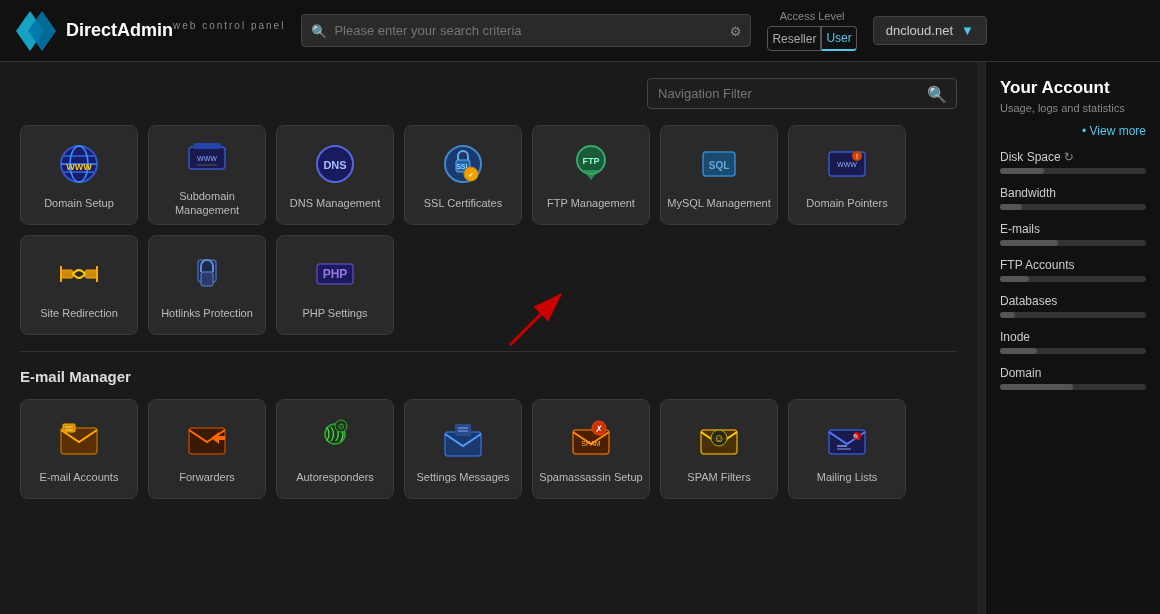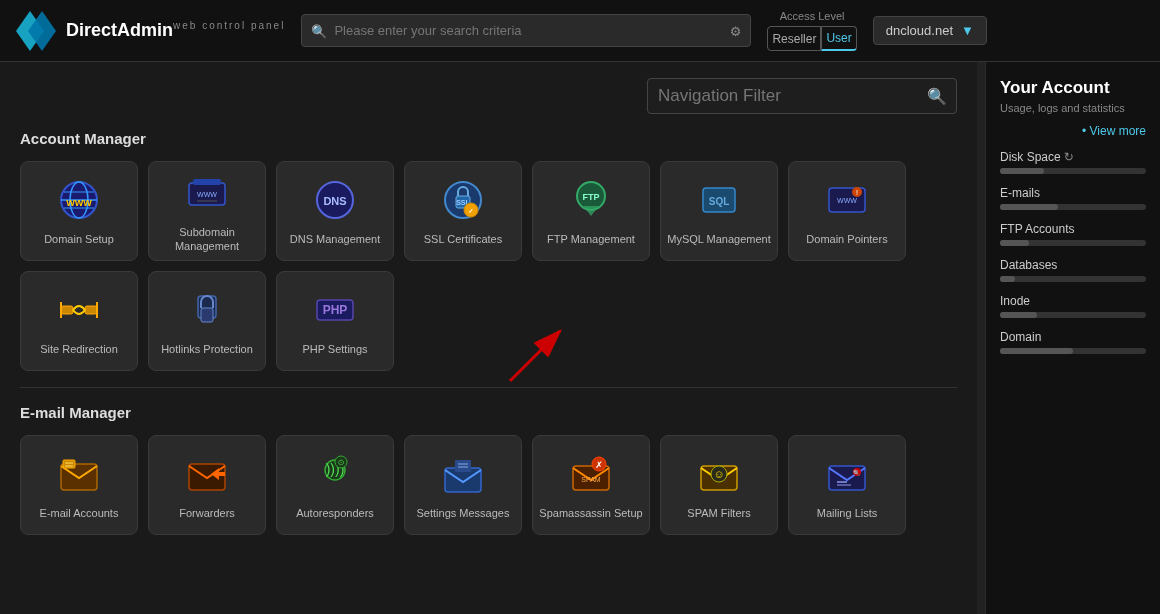--- a/index.html
+++ b/index.html
@@ -151,21 +151,21 @@
       position: relative;
       width: 310px;
     }
     .nav-filter input {
       width: 100%;
       background: #1e1e1e;
       border: 1px solid #444;
       border-radius: 4px;
       color: #ccc;
       padding: 7px 32px 7px 10px;
-      font-size: 17px;
+      font-size: 13px;
       outline: none;
     }
     .nav-filter-icon {
       position: absolute;
       right: 10px;
       top: 50%;
       transform: translateY(-50%);
       color: #888;
     }
 
@@ -319,21 +319,20 @@
   <div class="content-area">
 
     <div class="nav-filter-row">
       <div class="nav-filter">
         <input type="text" placeholder="Navigation Filter" style="">
         <span class="nav-filter-icon">🔍</span>
       </div>
     </div>
 
     <div>
-      <div class="section-title">Account Manager</div>
 
       <div class="icon-grid" style="position:relative;">
 
         <div class="icon-card">
           <div class="icon-img">
             <svg width="44" height="44" viewBox="0 0 44 44">
               <circle cx="22" cy="22" r="18" fill="#1a1a6e" stroke="#3355cc" stroke-width="2"></circle>
               <ellipse cx="22" cy="22" rx="9" ry="18" fill="none" stroke="#3399ff" stroke-width="1.5"></ellipse>
               <line x1="4" y1="22" x2="40" y2="22" stroke="#3399ff" stroke-width="1.5"></line>
               <line x1="7" y1="14" x2="37" y2="14" stroke="#3399ff" stroke-width="1"></line>
@@ -572,20 +571,28 @@
     <div class="stat-item">
       <div class="stat-label">
         <span>Disk Space</span>
         <span style="color:#888; cursor:pointer;">↻</span>
       </div>
       <div class="stat-bar">
         <div class="stat-bar-fill" style="width:30%;"></div>
       </div>
     </div>
 
+    <div class="stat-item">
+      <div class="stat-label">
+        <span>Bandwidth</span>
+      </div>
+      <div class="stat-bar">
+        <div class="stat-bar-fill" style="width:15%;"></div>
+      </div>
+    </div>
 
     <div class="stat-item">
       <div class="stat-label">
         <span>E-mails</span>
       </div>
       <div class="stat-bar">
         <div class="stat-bar-fill" style="width:40%;"></div>
       </div>
     </div>
 

